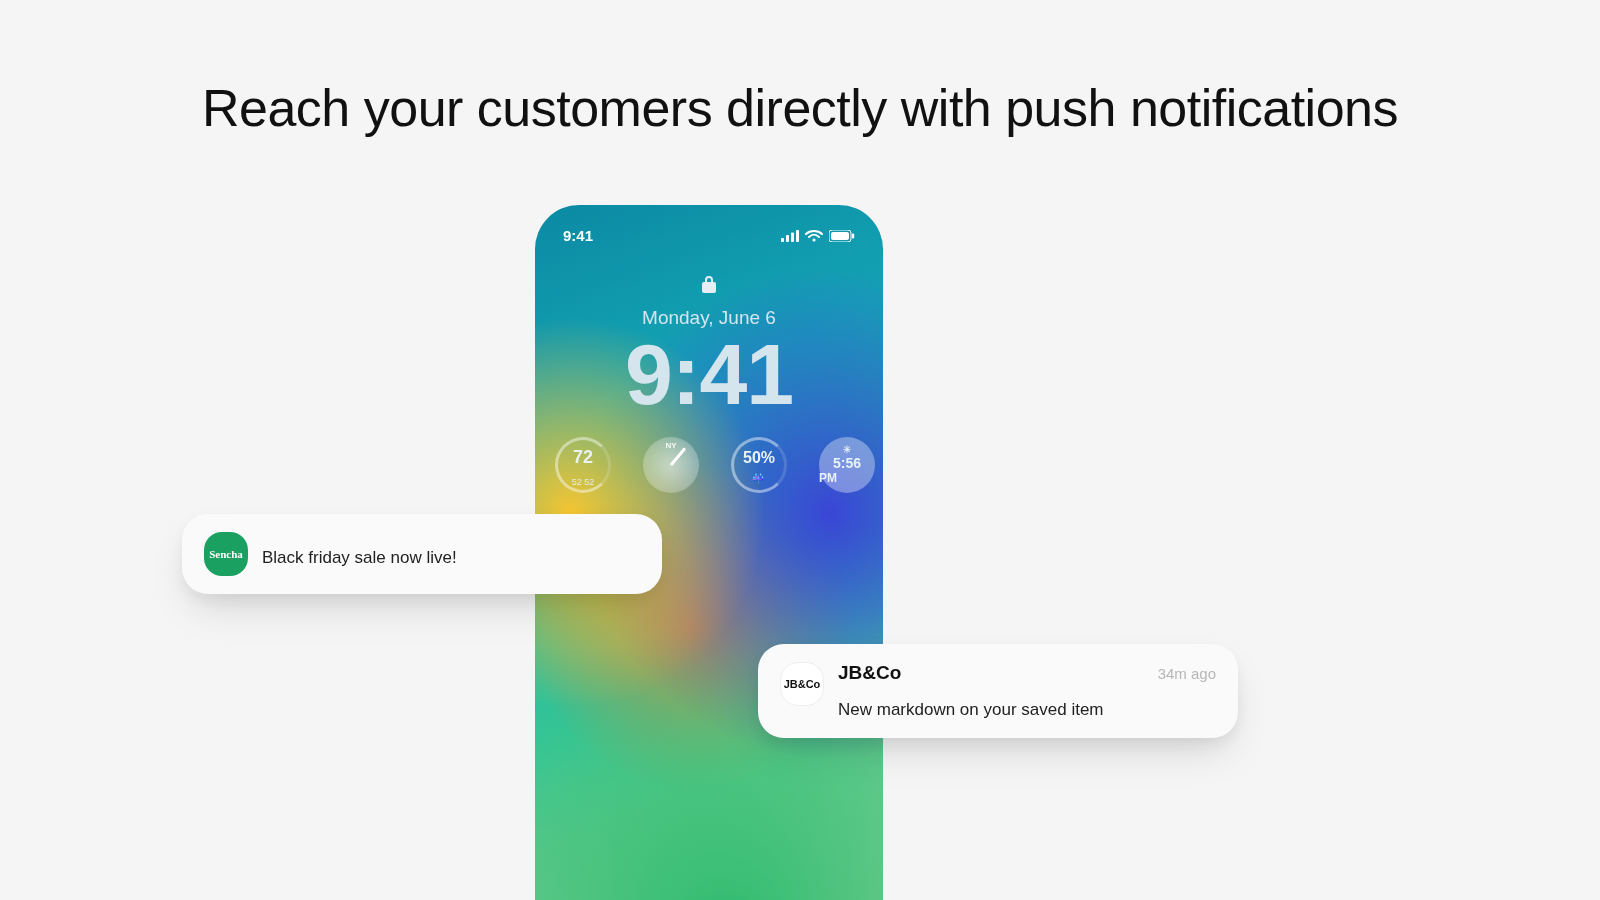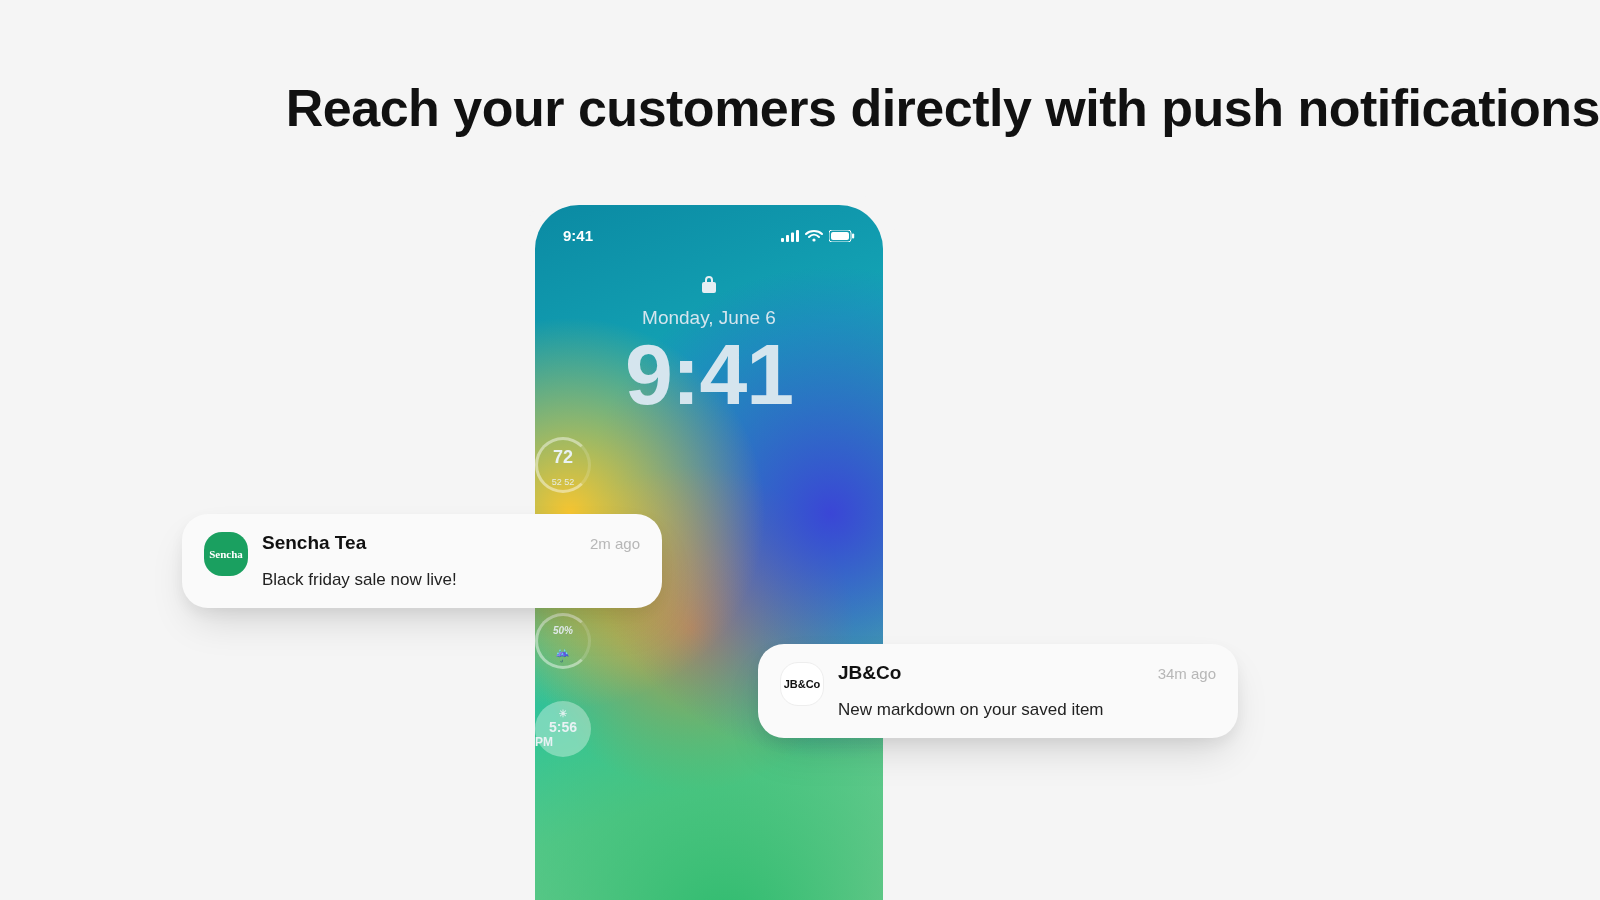--- a/index.html
+++ b/index.html
@@ -7,23 +7,23 @@
   body {
     font-family: -apple-system, BlinkMacSystemFont, "Segoe UI", Helvetica, Arial, sans-serif;
     background: #f5f5f5;
     position: relative;
   }
 
   .headline {
     position: absolute;
     top: 78px;
     left: 0; right: 0;
-    text-align: right;
+    text-align: center;
     font-size: 52px;
-    font-weight: 700;
+    font-weight: 400;
     letter-spacing: -0.5px;
     color: #111;
   }
 
   
   .phone-frame {
     position: absolute;
     left: 520px;
     top: 190px;
     width: 378px;
@@ -79,25 +79,24 @@
     font-weight: 600;
     letter-spacing: -1px;
     line-height: 1;
     margin-top: 2px;
     color: #d5e5ee;
   }
 
   
   .widgets {
     position: absolute;
-    top: 232px; left: 0; right: 0;
+    top: 232px; left: 12px; right: 0;
     display: flex;
     justify-content: center;
     gap: 32px;
-    flex-direction: column;
   }
   .widget {
     width: 56px; height: 56px;
     border-radius: 50%;
     position: relative;
     color: #e9f2f4;
     font-weight: 600;
   }
   .widget-border {
     position: absolute; inset: 0;
@@ -226,40 +225,36 @@
         <div class="widget-border"></div>
         <div class="widget-main">72</div>
         <div class="widget-sub">52  52</div>
       </div>
       <div class="widget widget-compass">
         <div class="hand"></div>
           <div class="hand2"></div>
       </div>
       <div class="widget">
         <div class="widget-border"></div>
-        <div class="widget-main" style="font-size:10px;top:12px;font-style:italic;">50%</div>
+        <div class="widget-main" style="font-size:16px;top:12px;">50%</div>
         <div class="widget-sub" style="font-size:12px;">☔</div>
       </div>
       <div class="widget widget-filled">
         <span class="sun-icon">☀</span>
         <div class="wmain" style="top:18px;">5:56</div>
         <div class="wsub2">PM</div>
       </div>
     </div>
 
   </div>
 </div>
 
 <div class="notif notif-left">
   <div class="app-icon icon-sencha">Sencha</div>
   <div class="content">
-    <div class="title-row">
-      <span class="title">Sencha Tea</span>
-      <span class="ago">2m ago</span>
-    </div>
     <div class="body">Black friday sale now live!</div>
   </div>
 </div>
 
 <div class="notif notif-right">
   <div class="app-icon icon-jbco">JB&amp;Co</div>
   <div class="content">
     <div class="title-row">
       <span class="title">JB&amp;Co</span>
       <span class="ago">34m ago</span>

